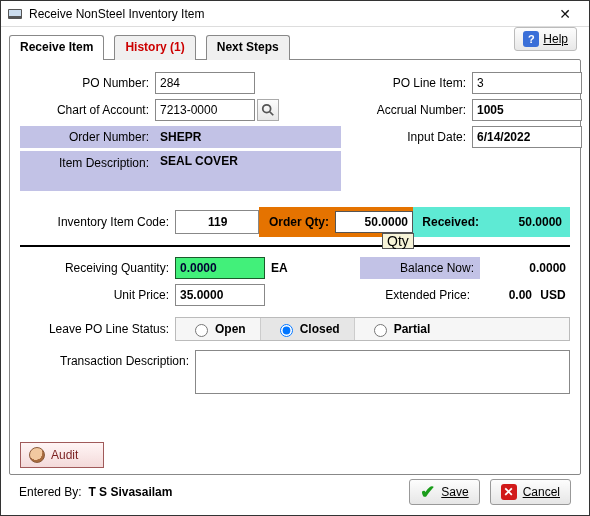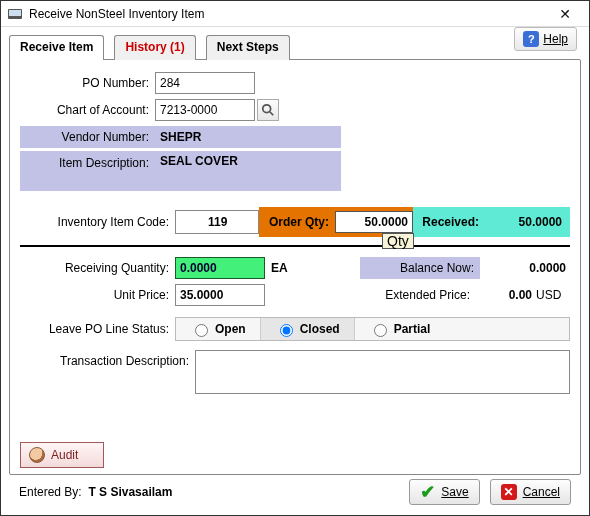--- a/index.html
+++ b/index.html
@@ -284,26 +284,40 @@
             <div class="lbl" style="width:135px;">Chart of Account:</div>
             <input class="f left" style="width: 100px;" value="7213-0000">
             <span class="mag">
               <svg width="14" height="14" viewBox="0 0 16 16">
                   <circle cx="6.5" cy="6.5" r="4.5" fill="none" stroke="#555" stroke-width="2"></circle>
                   <line x1="10" y1="10" x2="14" y2="14" stroke="#555" stroke-width="2"></line>
                 </svg>
             </span>
           </div>
           <div class="row">
-            <div class="lbl lilac" style="width:135px;">Vendor Number:</div>
+            <div class="lbl lilac" style="width:135px;">Order Number:</div>
             <div class="val left" style="width:186px;background:#c2c2e6;border:1px solid #c2c2e6;font-weight:700">SHEPR</div>
           </div>
           <div class="row" style="align-items:flex-start;">
             <div class="lbl lilac" style="width:135px;height:40px;line-height:20px;padding-top:2px">Item Description:</div>
             <div class="val left" style="width:186px;height:40px;background:#c2c2e6;border:1px solid #c2c2e6;font-weight:700;align-items:flex-start;padding-top:2px">SEAL COVER</div>
+          </div>
+        </div>
+        <div style="width:230px;">
+          <div class="row">
+            <div class="lbl" style="width:115px;">PO Line Item:</div>
+            <input class="f" style="width: 110px;" value="3">
+          </div>
+          <div class="row">
+            <div class="lbl" style="width:115px;">Accrual Number:</div>
+            <input class="f" style="width: 110px; font-weight: 700;" value="1005">
+          </div>
+          <div class="row">
+            <div class="lbl" style="width:115px;">Input Date:</div>
+            <input class="f" style="width: 110px; font-weight: 700;" value="6/14/2022">
           </div>
         </div>
       </div>
 
       <div class="row" style="margin-top:16px;position:relative;align-items:stretch;height:30px">
         <div class="lbl" style="width:155px;line-height:30px;height:30px">Inventory Item Code:</div>
         <input class="f" style="width: 84px; height: 24px; margin-top: 3px; font-weight: 700; padding-left: 32px;" value="119">
         <div class="orange" style="display:flex;align-items:center;height:30px;padding-left:4px">
           <div class="lbl" style="width:72px;font-weight:700;line-height:30px;height:30px">Order Qty:</div>
           <div class="val" style="width:78px;border:1px solid #555;height:22px;font-weight:700">50.0000</div>
@@ -325,21 +339,21 @@
         <div class="lbl" style="width:120px;background:#c2c2e6;height:22px">Balance Now:</div>
         <div class="val noborder" style="width:90px;font-weight:700">0.0000</div>
       </div>
 
       <div class="row">
         <div class="lbl" style="width:155px;">Unit Price:</div>
         <input class="f" style="width: 90px; font-weight: 700;" value="35.0000">
         <div style="flex:1"></div>
         <div class="lbl" style="width:120px;">Extended Price:</div>
         <div class="val noborder" style="width:60px;font-weight:700">0.00</div>
-        <div style="width:34px;font-weight:400;text-align:left">USD</div>
+        <div style="width:34px;font-weight:700;text-align:center">USD</div>
       </div>
 
       <div class="row" style="margin-top:8px;">
         <div class="lbl" style="width:155px;">Leave PO Line Status:</div>
         <div class="radios" style="flex:1">
           <label>
             <input type="radio" name="st" style="">
             <span>Open</span>
           </label>
           <label class="sel">

